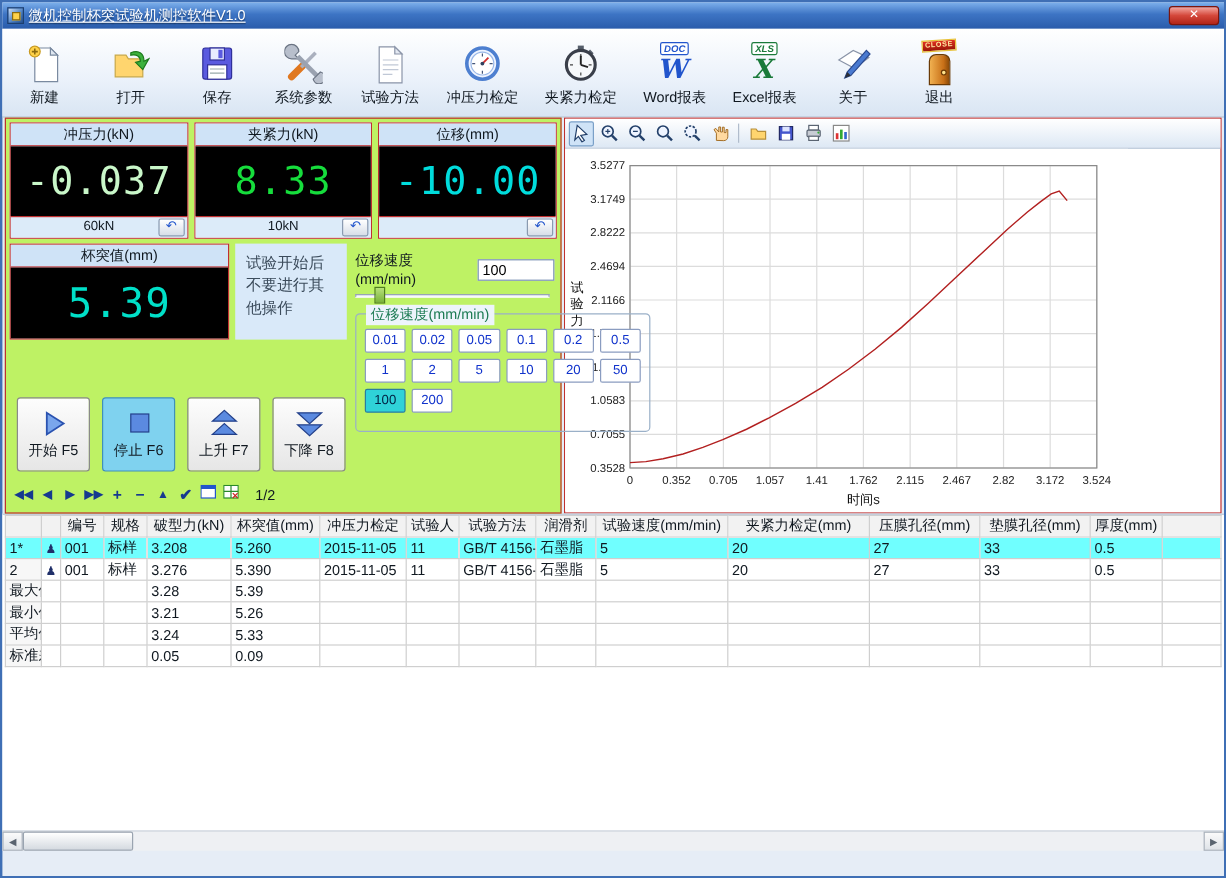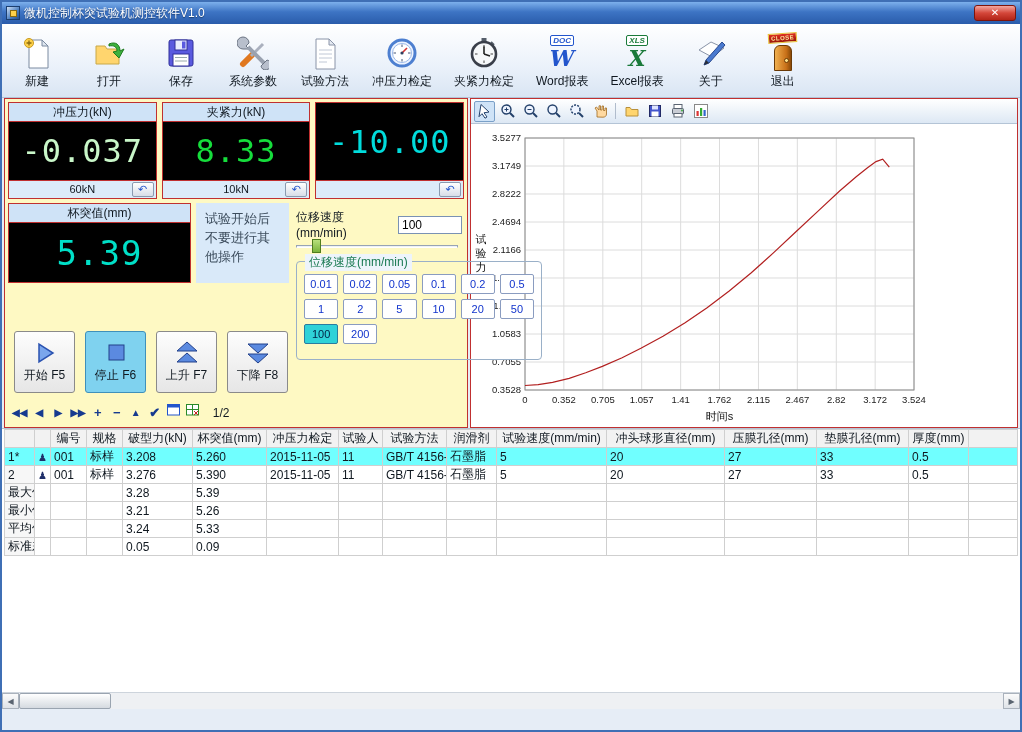--- a/index.html
+++ b/index.html
@@ -3,40 +3,40 @@
 <meta charset="utf-8">
 <style>
   * { margin:0; padding:0; box-sizing:border-box; }
   body { width:1022px; height:732px; font-family:"Liberation Sans", sans-serif; background:#9aa7b8; }
   .window { width:1022px; height:732px; border:2px solid #3f6fb5; background:#e6edf6; display:flex; flex-direction:column; }
 
   
   .titlebar { height:22px; background:linear-gradient(180deg,#7db0ec 0%,#3d74c4 45%,#2a5cab 100%); display:flex; align-items:center; padding:0 4px; color:#fff; }
   .app-icon { width:14px; height:14px; margin-right:4px; background:linear-gradient(135deg,#cfe0f5 0%,#4a7ec0 60%,#28528f 100%); border:1px solid #1c3f70; position:relative; }
   .app-icon::after { content:""; position:absolute; left:3px; top:3px; width:5px; height:5px; background:#ffd24a; border:1px solid #8a6a10; }
-  .titlebar .title { font-size:12px; text-shadow:0 1px 1px #1c3f70; }
+  .titlebar .title { font-size:12px; text-shadow:0 1px 1px #1c3f70;text-decoration:underline; }
   .close-btn { margin-left:auto; width:42px; height:16px; background:linear-gradient(180deg,#f4a7a0 0%,#d4473a 50%,#b22418 100%); border:1px solid #7d150c; border-radius:3px; color:#fff; font-size:10px; line-height:13px; text-align:center; cursor:default; }
 
   
   .toolbar { height:74px; background:linear-gradient(180deg,#ffffff 0%,#eaf1fa 60%,#d9e5f3 100%); border-bottom:1px solid #b4c4d6; display:flex; align-items:center; padding:2px 6px 4px; gap:14px; }
   .tb-item { display:flex; flex-direction:column; align-items:center; justify-content:flex-end; gap:2px; min-width:58px; height:64px; padding:2px 4px; border-radius:3px; }
   .tb-icon { width:34px; height:36px; display:flex; align-items:center; justify-content:center; position:relative; }
   .tb-label { font-size:12px; color:#101820; white-space:nowrap; }
   .doc-wrap { display:flex; flex-direction:column; align-items:center;font-style:italic; }
   .doc-badge { font-size:8px; font-weight:bold; color:#2255cc; border:1px solid #2255cc; background:#fff; padding:0 2px; line-height:9px; border-radius:2px; }
   .doc-badge.xls { color:#1a7a3a; border-color:#1a7a3a; }
   .doc-letter { font-family:"DejaVu Serif", serif; font-size:22px; font-weight:bold; line-height:24px; color:#2255cc; }
   .doc-letter.xls { color:#1a7a3a; }
   .close-badge { position:absolute; top:-2px; left:2px; background:linear-gradient(#e03020,#9a1608); border:1px solid #e8c23a; color:#ffe9a0; font-size:6px; font-weight:bold; padding:1px 2px; transform:rotate(-4deg); letter-spacing:.5px; }
   .door-shape { position:absolute; bottom:0; left:8px; width:18px; height:26px; background:linear-gradient(90deg,#f0b050,#c87018 70%,#8a4a08); border:1px solid #6a3a06; border-radius:6px 6px 0 0; }
   .door-shape::after { content:""; position:absolute; right:2px; top:12px; width:3px; height:3px; border-radius:50%; background:#ffe28a; border:1px solid #6a3a06; }
 
   
   .main { height:330px; display:flex; gap:2px; padding:0 2px; }
-  .left-panel { width:464px; position:relative; border:1px solid #c03030; background:#fef9c3; }
+  .left-panel { width:464px; position:relative; border:1px solid #c03030; background:#bef264; }
   .right-panel { flex:1; border:1px solid #c03030; background:#fff; display:flex; flex-direction:column; }
 
   
   .disp-row { position:absolute; top:3px; left:3px; right:3px; height:97px; display:flex; gap:5px; }
   .disp-group { flex:1; border:1px solid #c03030; background:#fff; display:flex; flex-direction:column; }
   .disp-header { height:19px; background:#cfe3f7; border-bottom:1px solid #c03030; text-align:center; font-size:12px; line-height:19px; color:#101820; }
   .disp-value { flex:1; background:#000; display:flex; align-items:center; justify-content:center; font-family:"DejaVu Sans Mono", monospace; font-size:32px; letter-spacing:1px; }
   .disp-footer { height:18px; background:#dcebf9; border-top:1px solid #c03030; position:relative; text-align:center; font-size:11px; line-height:17px; color:#101820; }
   .undo-btn { position:absolute; right:2px; top:1px; width:22px; height:15px; font-size:11px; line-height:12px; background:linear-gradient(#ffffff,#d8dee8); border:1px solid #8a9ab0; border-radius:2px; color:#2255cc; text-align:center; }
   .val-punch { color:#c9f7c9; } .val-clamp { color:#16dd3c; } .val-disp { color:#00dcdc; } .val-cup { color:#00e0c8; font-size:34px; }
@@ -243,20 +243,21 @@
           </div>
         </div>
         <div class="disp-group">
           <div class="disp-header">夹紧力(kN)</div>
           <div class="disp-value val-clamp">8.33</div>
           <div class="disp-footer"><span>10kN</span>
             <div class="undo-btn">↶</div>
           </div>
         </div>
         <div class="disp-group">
+          <div class="disp-header">位移(mm)</div>
           <div class="disp-value val-disp">-10.00</div>
           <div class="disp-footer"><span></span>
             <div class="undo-btn">↶</div>
           </div>
         </div>
       </div>
 
       <div class="cup-group">
         <div class="disp-header">杯突值(mm)</div>
         <div class="disp-value val-cup">5.39</div>
@@ -499,21 +500,21 @@
             <th></th>
             <th>编号</th>
             <th>规格</th>
             <th>破型力(kN)</th>
             <th>杯突值(mm)</th>
             <th>冲压力检定</th>
             <th>试验人</th>
             <th>试验方法</th>
             <th>润滑剂</th>
             <th>试验速度(mm/min)</th>
-            <th>冲头球形直径(mm)</th>
+            <th>夹紧力检定(mm)</th>
             <th>压膜孔径(mm)</th>
             <th>垫膜孔径(mm)</th>
             <th>厚度(mm)</th>
             <th></th>
           </tr>
           <tr class="datarow sel">
             <td class="rowhdr">1*</td>
             <td class="iconcell"><span class="rec-icon">♟</span></td>
             <td>001</td>
             <td>标样</td>

